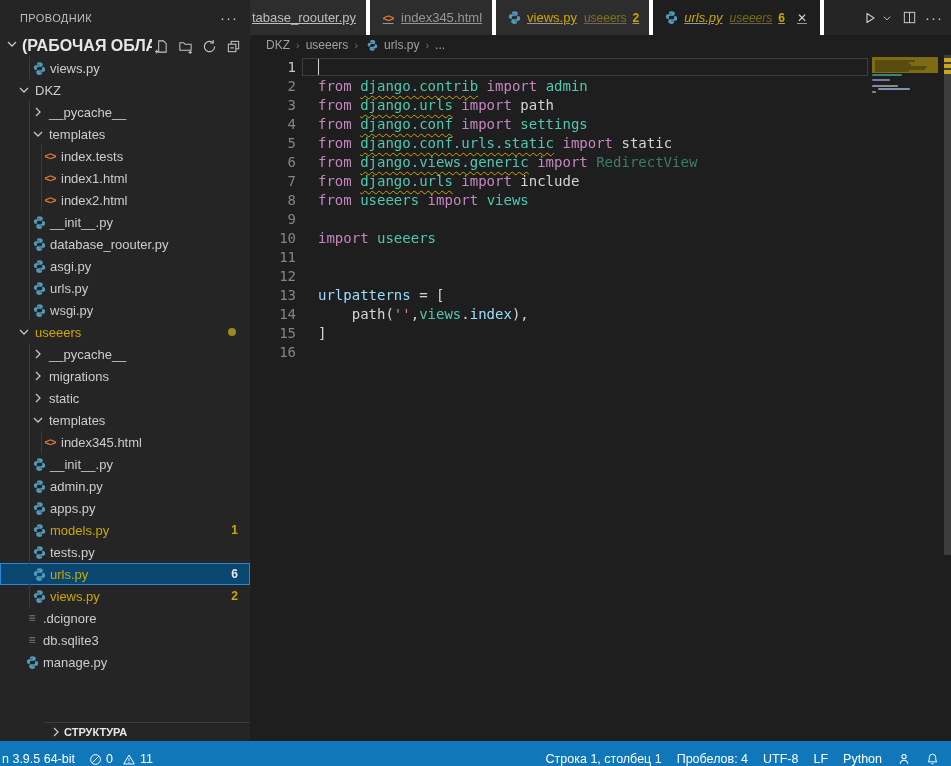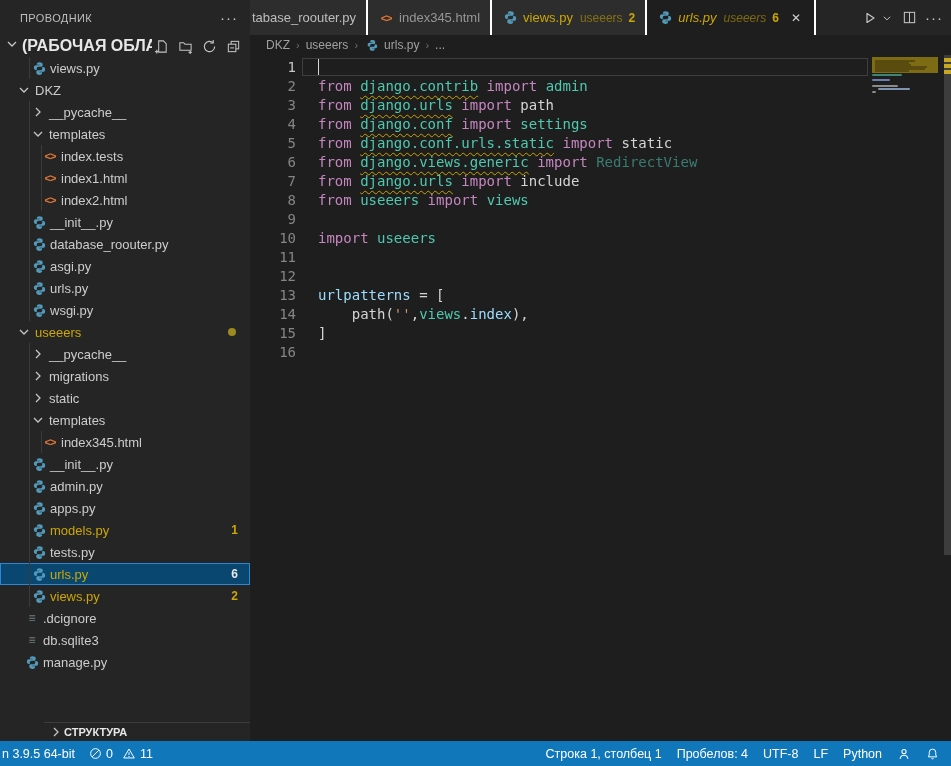--- a/index.html
+++ b/index.html
@@ -35,21 +35,21 @@
   .html-icon { color:#e37933; font-weight:bold; font-size:11px; letter-spacing:-1px; }
   .plain-icon { color:#6d8086; font-size:12px; }
   .structure-header { position:absolute; left:0; bottom:0; width:250px; height:19px; display:flex; align-items:center;
                       border-top:1px solid #3c3c3c; font-weight:bold; font-size:11px; color:#e7e7e7; padding-left:4px; background:#252526;margin-left:44px; }
   .structure-header .chev { width:16px; display:flex; justify-content:center; }
 
   
   .tabbar { position:absolute; left:250px; top:0; right:0; height:35px; background:#252526; display:flex; }
   .tab-strip { display:flex; height:35px; overflow:hidden; flex:1; }
   .tab { display:flex; align-items:center; height:35px; padding:0 10px; background:#2d2d2d;
-         border-right:2px solid #ffffff; color:#969696; white-space:nowrap; cursor:pointer; }
+         border-right:4px solid #ffffff; color:#969696; white-space:nowrap; cursor:pointer;text-decoration:underline; }
   .tab.first { padding-left:2px; color:#bdbdbd; }
   .tab.active { background:#1e1e1e; }
   .tab.warn .tab-label { color:#cca700; }
   .tab.italic .tab-label, .tab.italic .tab-desc { font-style:italic; }
   .tab .ficon { margin-right:5px; }
   .tab-desc { margin-left:7px; color:#cca700; opacity:.55; font-size:12px; }
   .tab-badge { margin-left:6px; color:#cca700; font-weight:bold; font-size:12px; }
   .tab-close { margin-left:9px; color:#d4d4d4; font-size:12px; width:16px; text-align:center; }
   .editor-actions { display:flex; align-items:center; gap:4px; padding:0 8px; background:#252526; }
   .editor-actions .aicon { color:#c5c5c5; display:flex; align-items:center; justify-content:center; height:22px; cursor:pointer; }
@@ -82,21 +82,21 @@
   .minimap { position:absolute; left:622px; top:0; width:70px; height:686px; }
   .mm-warnblock { position:absolute; left:0; top:2px; width:66px; height:16px; background:#7e6c14; }
   .mm-warnblock i { position:absolute; left:3px; height:2px; background:#5a4c0e; display:block; }
   .mm-dash { position:absolute; height:2px; border-radius:1px; }
   .overview-ruler { position:absolute; left:694px; top:0; width:7px; height:686px; }
   .scroll-slider { position:absolute; left:0; top:0; width:7px; height:500px; background:#4e4e4e; opacity:.65; }
   .ruler-mark { position:absolute; left:0; width:7px; height:4px; background:#c8a720; }
 
   
   .statusbar { position:absolute; left:0; bottom:0; width:951px; height:25px; background:#1177bb;
-               display:flex; align-items:center; color:#ffffff; font-size:12.5px; }
+               display:flex; align-items:flex-end; color:#ffffff; font-size:12.5px; }
   .sb-left { display:flex; align-items:center; gap:14px; padding-left:2px; }
   .sb-right { margin-left:auto; display:flex; align-items:center; gap:15px; padding-right:12px; }
   .sb-item { display:flex; align-items:center; gap:4px; cursor:pointer; white-space:nowrap; }
   .sb-item svg { display:block; }
 </style>
 </head>
 <body>
 
 <div class="root">
 

